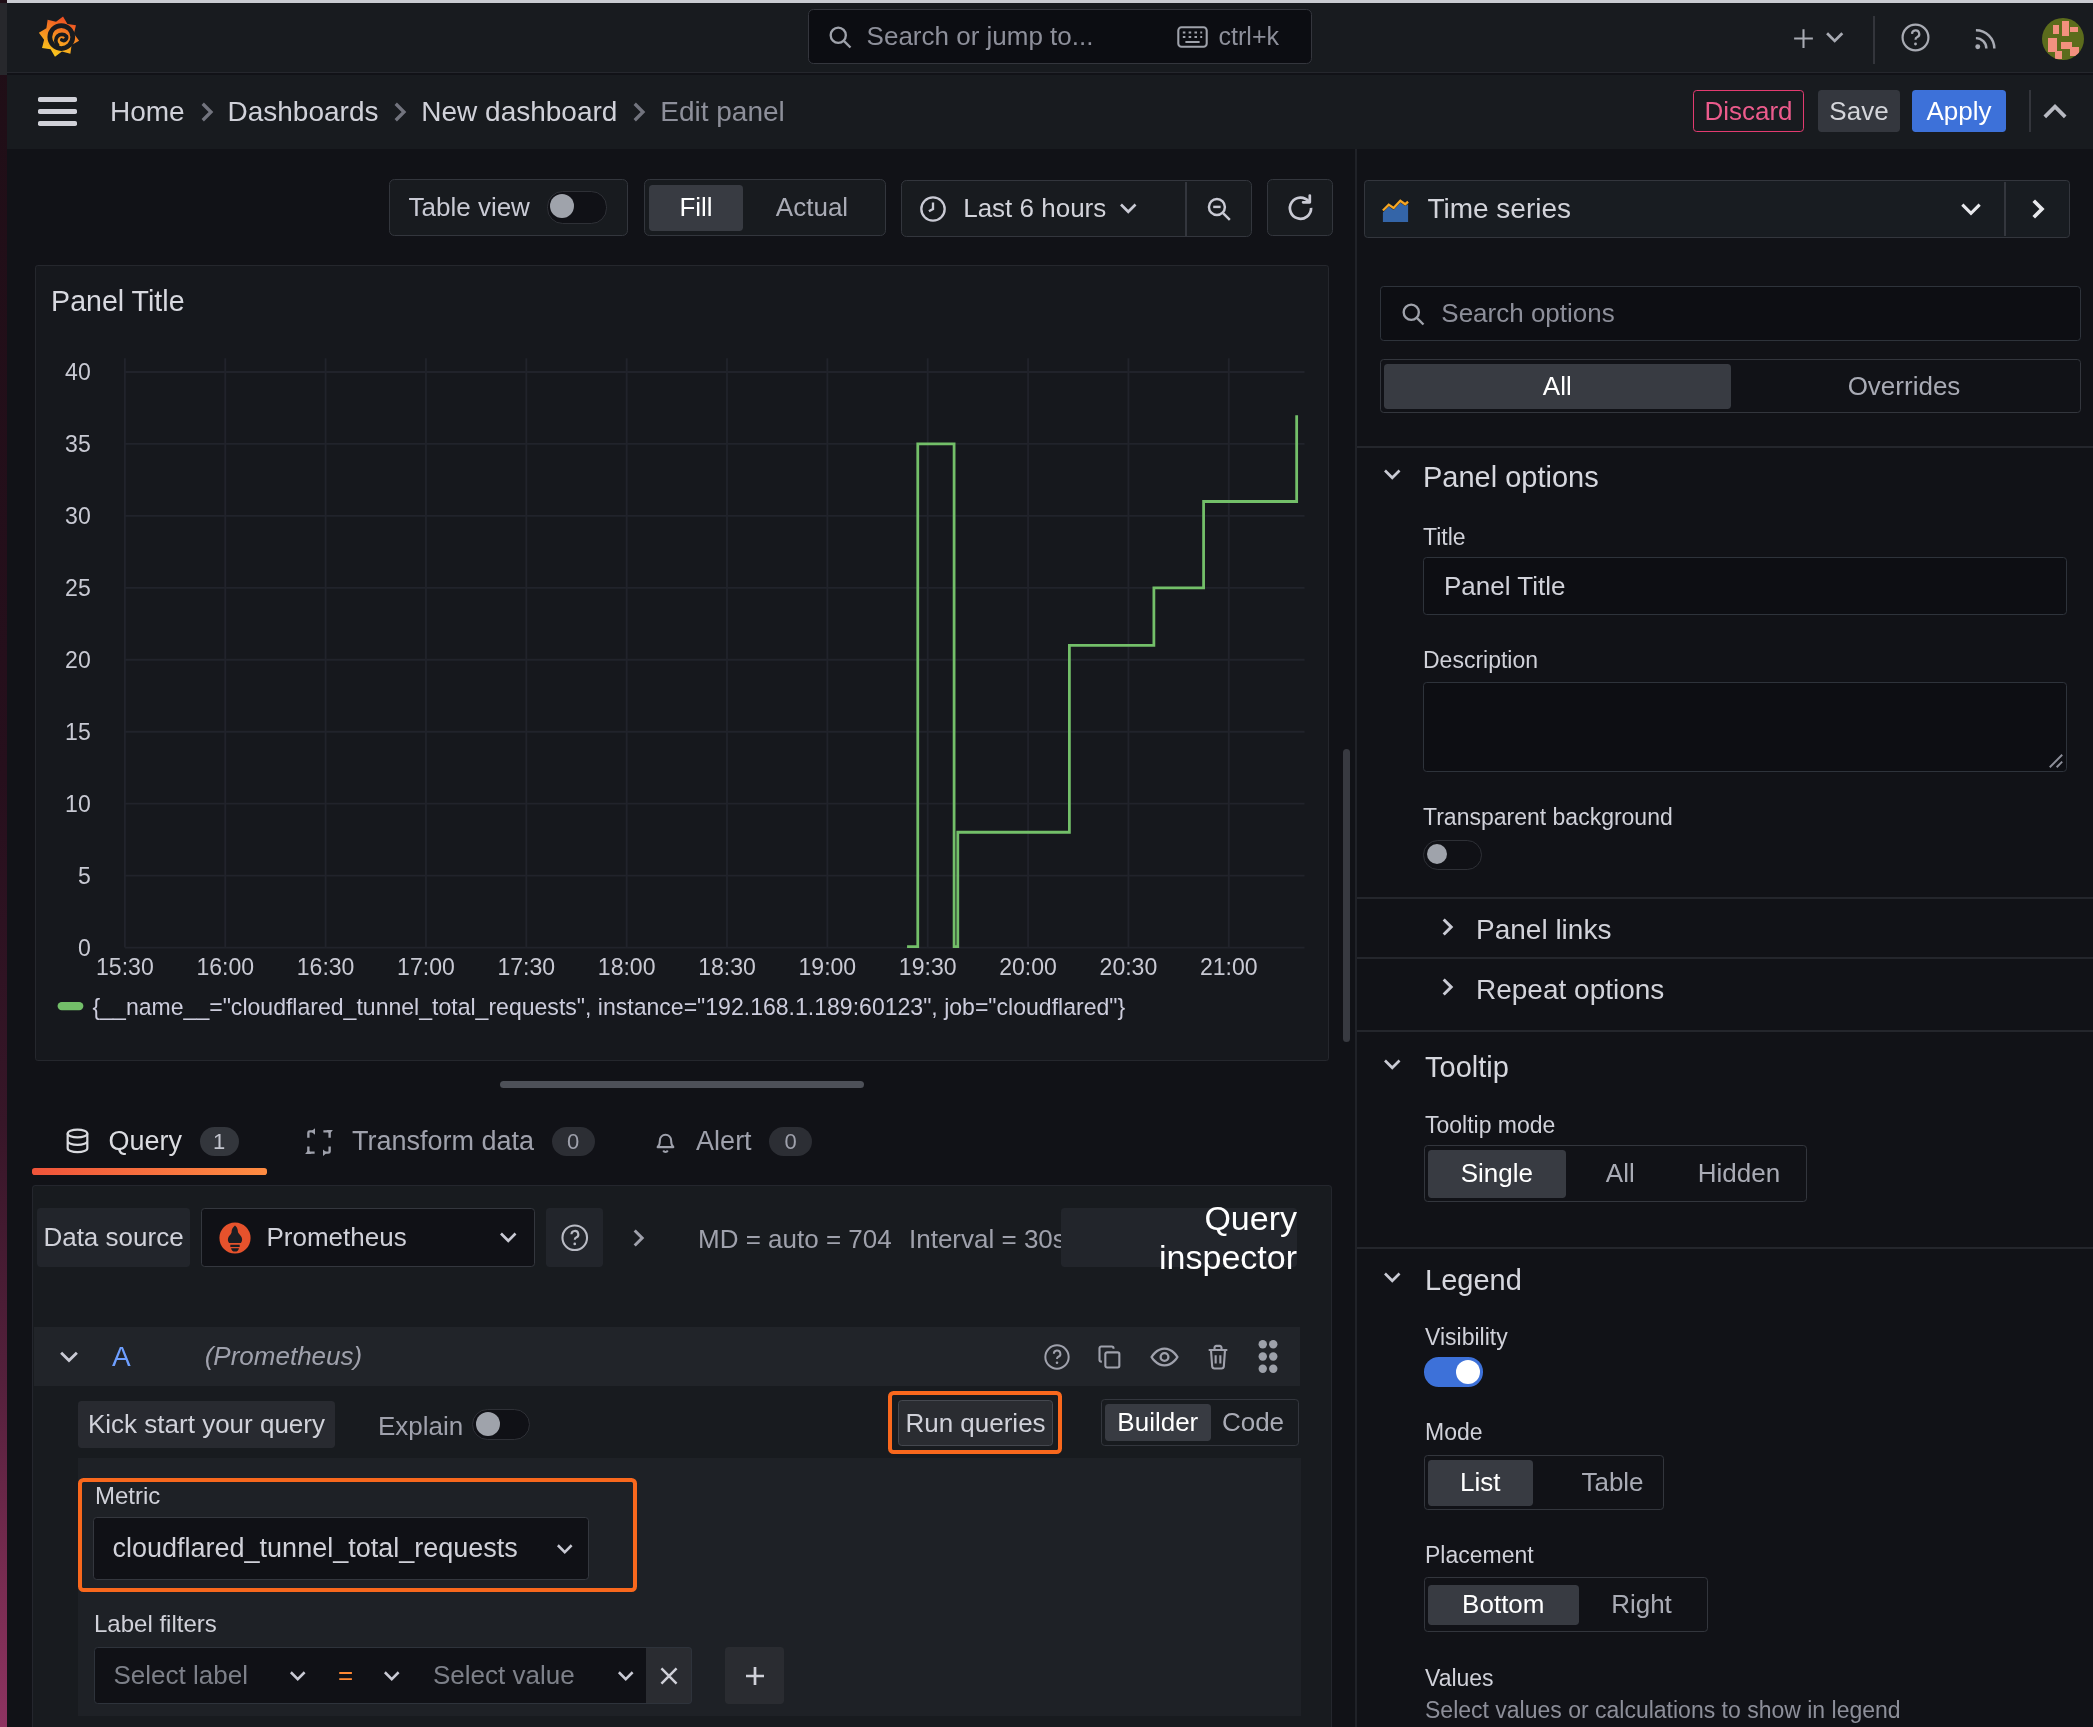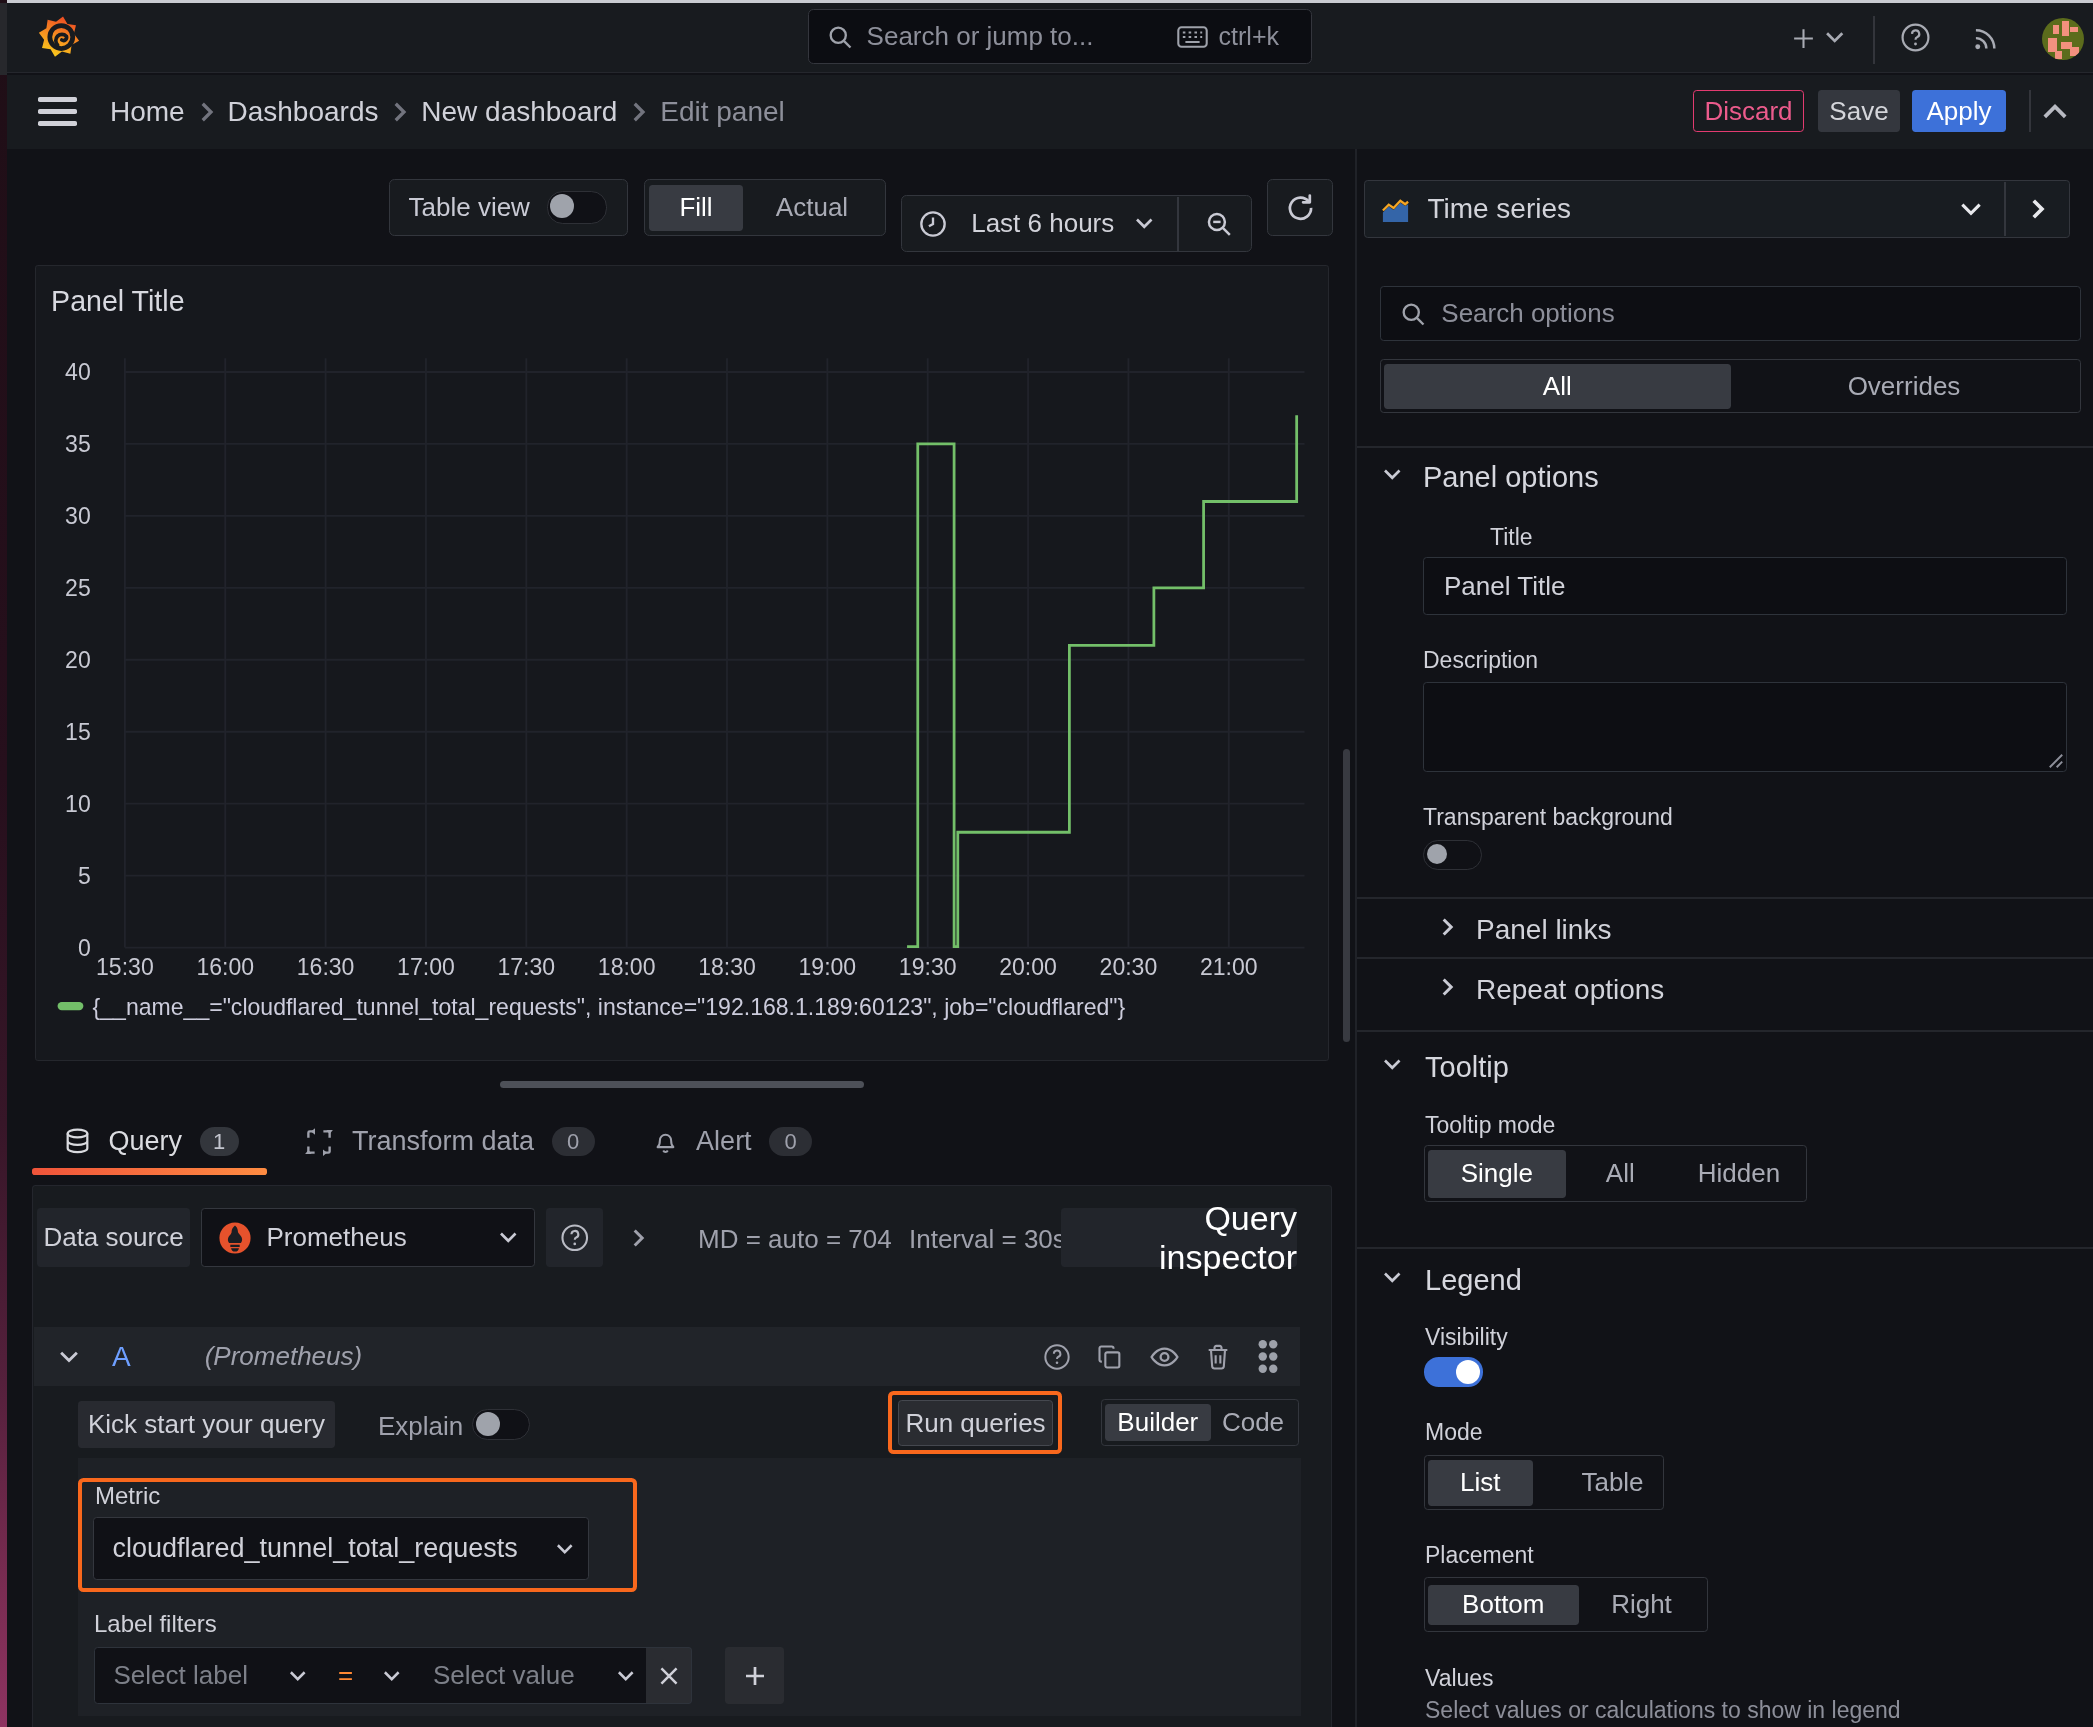--- a/index.html
+++ b/index.html
@@ -121,21 +121,21 @@
 <div class="a bx flex" style="left:389px;top:179px;width:239px;height:57px;">
   <span style="font-size:26px;color:#c9cad4;margin-left:18.5px;">Table view</span>
   <div style="margin-left:16.6px;width:58px;height:31px;border-radius:15.7px;background:#101116;border:1.8px solid #2e3036;position:relative;">
     <div class="a" style="left:2.8px;top:1.8px;width:24px;height:24px;border-radius:50%;background:#9fa3ab;"></div>
   </div>
 </div>
 <div class="a bx flex" style="left:644px;top:179px;width:242px;height:57px;padding:4px;">
   <div class="seg" style="width:94px;height:46px;font-size:26px;font-weight:500;">Fill</div>
   <div class="flex" style="flex:1;justify-content:center;font-size:26px;color:#a9abb5;">Actual</div>
 </div>
-<div class="a bx flex" style="left:901px;top:195px;width:351px;height:57px;gap:8px;">
+<div class="a bx flex" style="left:901px;top:180px;width:351px;height:57px;">
   <svg style="margin-left:16.6px" width="28" height="28" viewBox="0 0 24 24" fill="none" stroke="#c9cad4" stroke-width="2">
       <circle cx="12" cy="12" r="10"></circle>
       <path d="M12 6.5V12l-3.5 2"></path>
     </svg>
   <span style="font-size:26px;color:#d2d3da;margin-left:16.6px;">Last 6 hours</span>
   <svg style="margin-left:13px" width="18.5" height="13" viewBox="0 0 14 9" fill="none" stroke="#c9cad4" stroke-width="2">
       <path d="M1.5 1.5 L7 7 L12.5 1.5"></path>
     </svg>
   <div style="margin-left:auto;width:1.8px;height:54px;background:#33363d;"></div>
   <div class="flex" style="width:64px;justify-content:center;">
@@ -366,21 +366,21 @@
   <div class="flex" style="flex:1;justify-content:center;font-size:26px;color:#a9abb5;">Overrides</div>
 </div>
 <div class="div-h" style="left:1357px;top:446px;width:736px;"></div>
 
 <div class="a" style="left:1383px;top:468px;">
     <svg width="18.5" height="13" viewBox="0 0 14 9" fill="none" stroke="#c9cad4" stroke-width="2">
       <path d="M1.5 1.5 L7 7 L12.5 1.5"></path>
     </svg>
   </div>
 <div class="a hdr" style="left:1423px;top:461px;">Panel options</div>
-<div class="a lbl" style="left:1490px;top:524px;">Title</div>
+<div class="a lbl" style="left:1423px;top:524px;">Title</div>
 <div class="a flex" style="left:1423px;top:557px;width:644px;height:58px;background:#0d0e13;border:1.8px solid #2e333b;border-radius:3.7px;">
   <span style="font-size:26px;color:#d0d1d9;margin-left:20px;">Panel Title</span>
 </div>
 <div class="a lbl" style="left:1423px;top:647px;">Description</div>
 <div class="a" style="left:1423px;top:682px;width:644px;height:90px;background:#0d0e13;border:1.8px solid #2e333b;border-radius:3.7px;">
   <svg class="a" style="right:2.8px;bottom:2.8px;" width="16.6" height="16.6" viewBox="0 0 12 12" stroke="#8d8f9a" stroke-width="1.4">
       <path d="M11 2L2 11M11 7l-4 4"></path>
     </svg>
 </div>
 <div class="a lbl" style="left:1423px;top:804px;">Transparent background</div>

